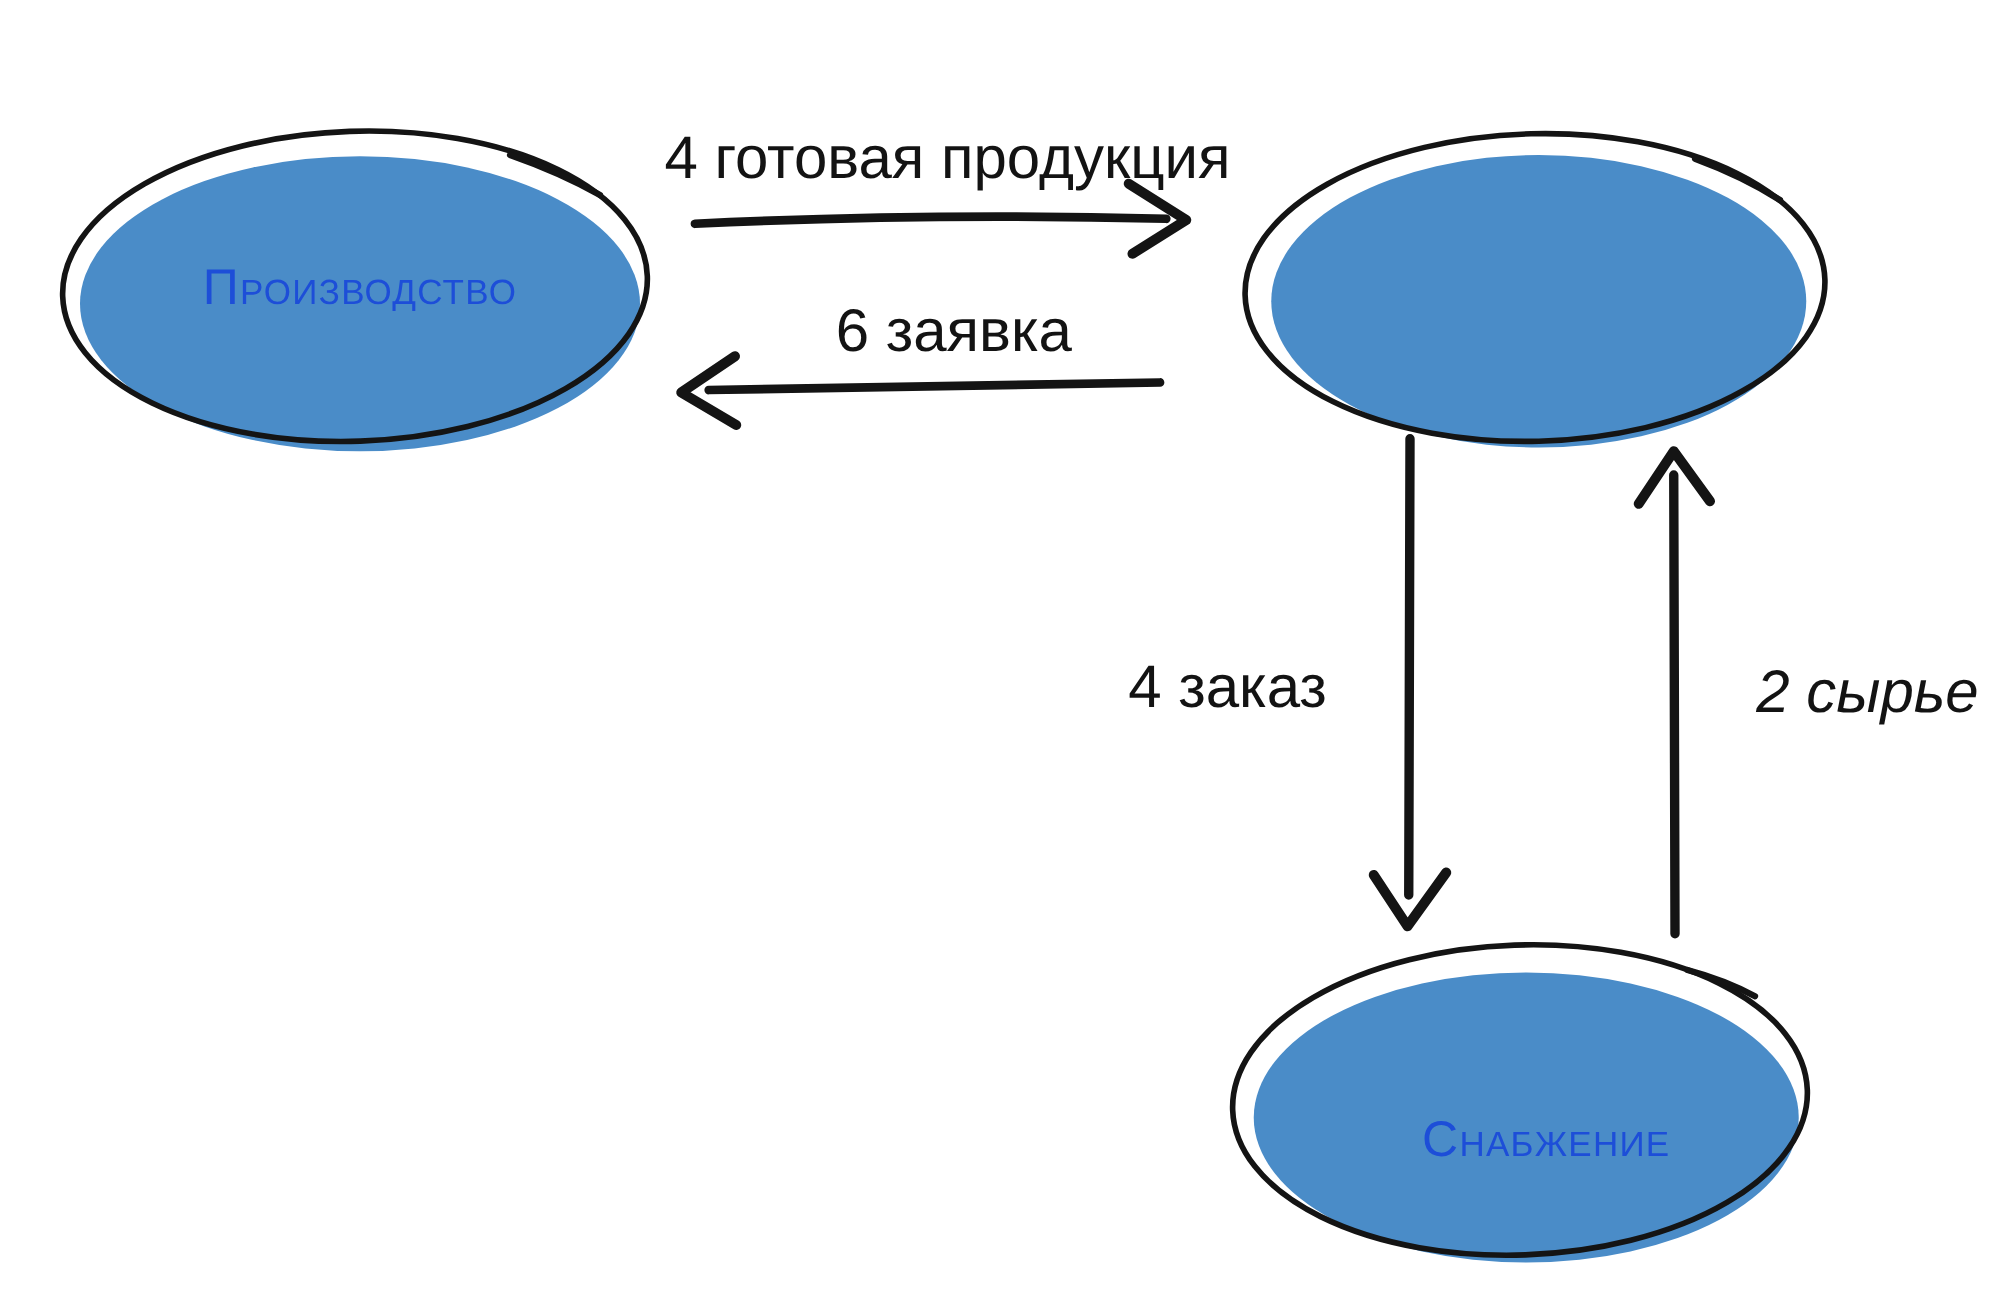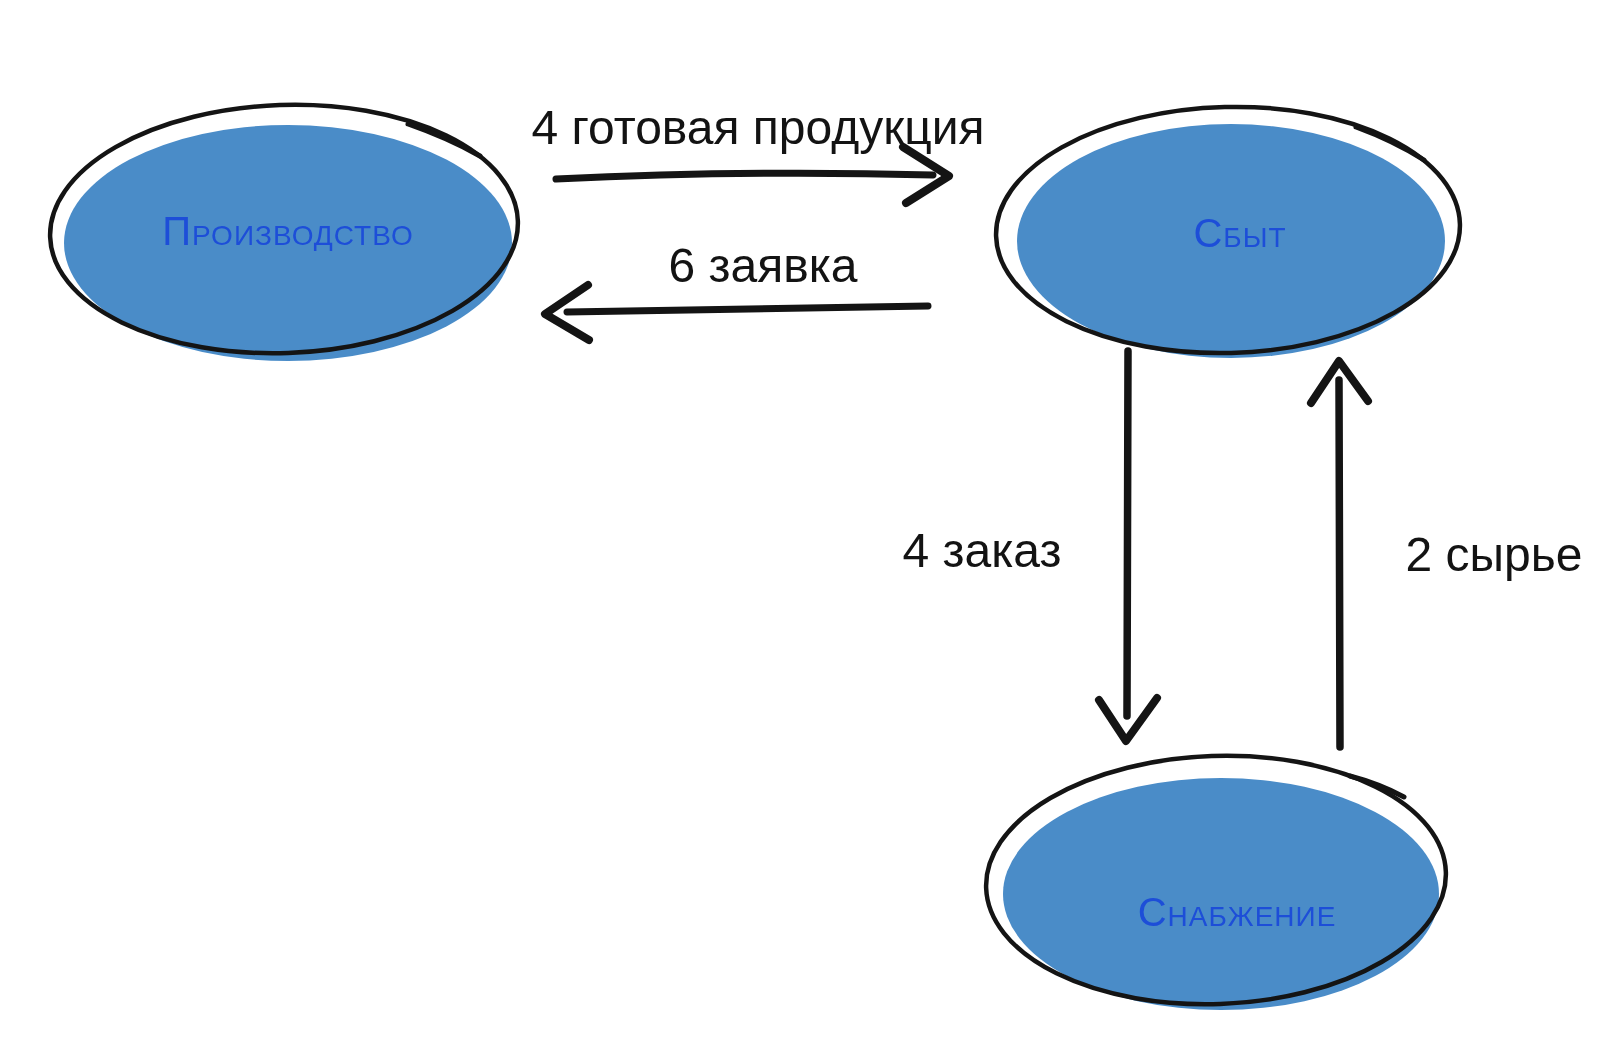--- a/index.html
+++ b/index.html
@@ -83,21 +83,20 @@
       <path d="M 1099 700 L 1126 741 L 1157 698" stroke-width="8" stroke="#141414"></path>
     </g>
 
     <g fill="none" stroke-linecap="round" stroke-linejoin="round">
       <path d="M 1340 747 L 1339 380" stroke-width="7.5" stroke="#141414"></path>
       <path d="M 1311 403 L 1339 361 L 1368 401" stroke-width="8" stroke="#141414"></path>
     </g>
   </svg>
 
   <div class="label node-label" style="left:288px; top:231px;">Производство</div>
-  <div class="label node-label" style="left:1240px; top:233px;">Сбыт</div>
   <div class="label node-label" style="left:1237px; top:884px;margin-top:28px;">Снабжение</div>
 
   <div class="label edge-label" style="left:758px; top:103px;margin-top:24px;">4 готовая продукция</div>
   <div class="label edge-label" style="left:763px; top:265px;">6 заявка</div>
   <div class="label edge-label" style="left:982px; top:550px;">4 заказ</div>
-  <div class="label edge-label" style="left:1494px; top:554px;">2 сырье</div>
+  <div class="label edge-label" style="left:1494px; top:554px;font-style:italic;">2 сырье</div>
 
 </div>
 
 </body></html>

